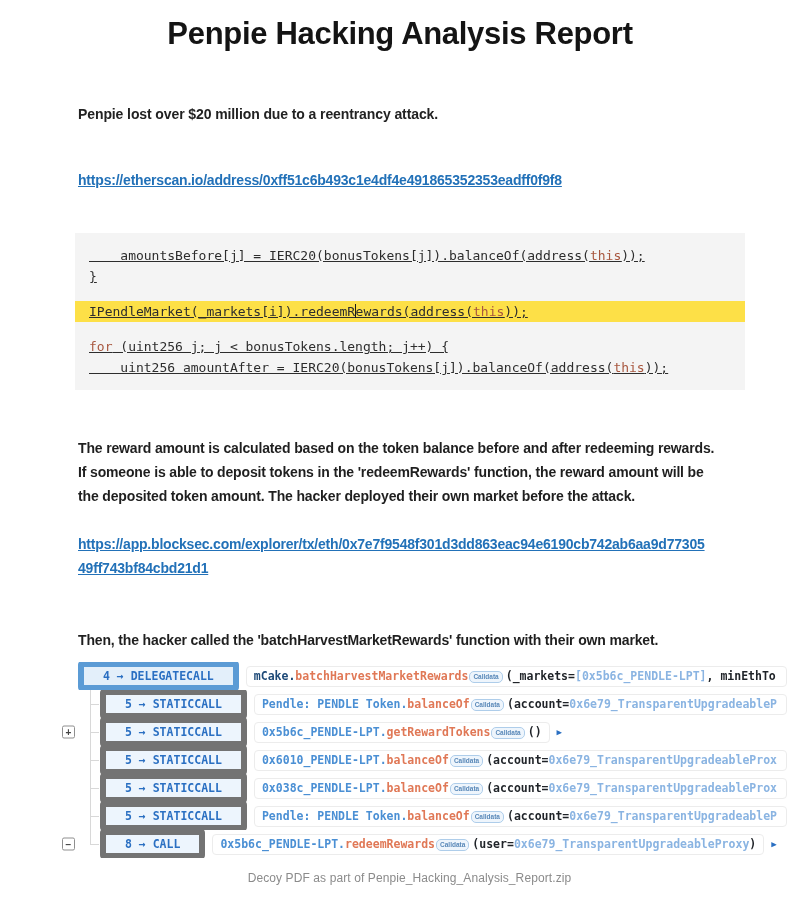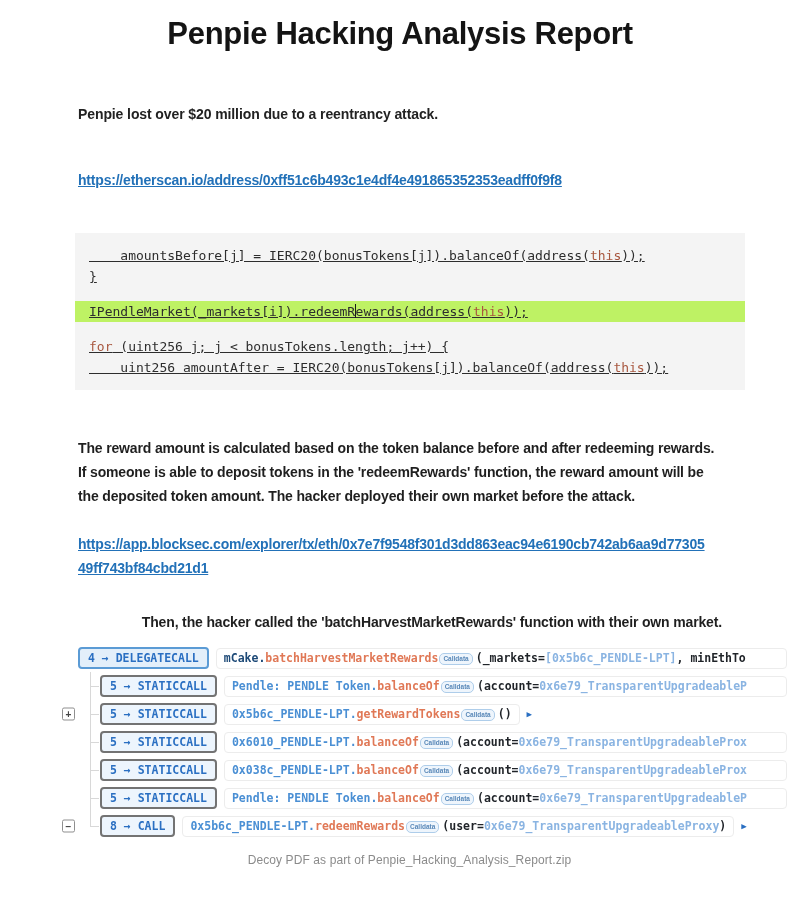--- a/index.html
+++ b/index.html
@@ -41,34 +41,34 @@
     margin:45px 0 0 75px;
     width:670px;
     background:#f4f4f4;
     padding:12px 0;
     font-family:"DejaVu Sans Mono",monospace;
     font-size:13px;
     color:#2d2d2d;
   }
   .code-line{height:21px;line-height:21px;padding-left:14px;white-space:pre;text-decoration:underline;}
   .code-line.blank{height:14px;}
-  .code-line.hl{background:#bef264;}
+  .code-line.hl{background:#fde047;}
   .cd{color:#2d2d2d;}
   .ck{color:#a8573f;}
   .cursor{display:inline-block;width:1.5px;height:14px;background:#1a1a1a;vertical-align:-2px;margin:0 -0.5px;}
   .body-par{
     margin:46px 78px 0 78px;
     max-width:650px;
     font-size:14px;
     font-weight:600;
     line-height:24px;
     letter-spacing:-0.15px;
     color:#1f1f1f;
   }
-  .body-par.then{margin-top:30px;text-align:right;}
+  .body-par.then{margin-top:48px;}
   
   .trace{
     position:relative;
     margin:10px 0 0 60px;
     width:727px;
     font-family:"DejaVu Sans Mono",monospace;
     font-size:11.5px;
     font-weight:700;
   }
   .vline{position:absolute;left:30px;top:28px;height:154px;border-left:1.5px solid #d8d8d8;}
@@ -78,22 +78,22 @@
   .trow.child .tick{position:absolute;left:30px;top:50%;width:9px;border-top:1.5px solid #d8d8d8;}
   .exp{
     position:absolute;left:2px;top:50%;transform:translateY(-50%);
     width:13px;height:13px;box-sizing:border-box;
     border:1px solid #8f8f8f;background:#fff;border-radius:2px;
     font:700 10px/11px "Liberation Sans",sans-serif;text-align:center;color:#444;
     cursor:pointer;
   }
   .pill{
     flex:0 0 auto;
-    border:2px solid #737373;background:#edf5fd;color:#2a6fc2;
-    border-radius:4px;padding:2px 8px;white-space:nowrap;
+    border:6px solid #737373;background:#edf5fd;color:#2a6fc2;
+    border-radius:4px;padding:2px 19px;white-space:nowrap;
   }
   .trow.selected .pill{border-color:#5b9bd5;background:#e3effa;}
   .cell{
     border:1px solid #ececec;border-radius:4px;background:#fff;
     padding:2.5px 7px;white-space:nowrap;overflow:hidden;min-width:0;
   }
   .cell.grow{flex:1 1 auto;}
   .cell.fit{flex:0 0 auto;}
   .s-contract{color:#4a8fd4;}
   .s-navy{color:#1d4977;}

